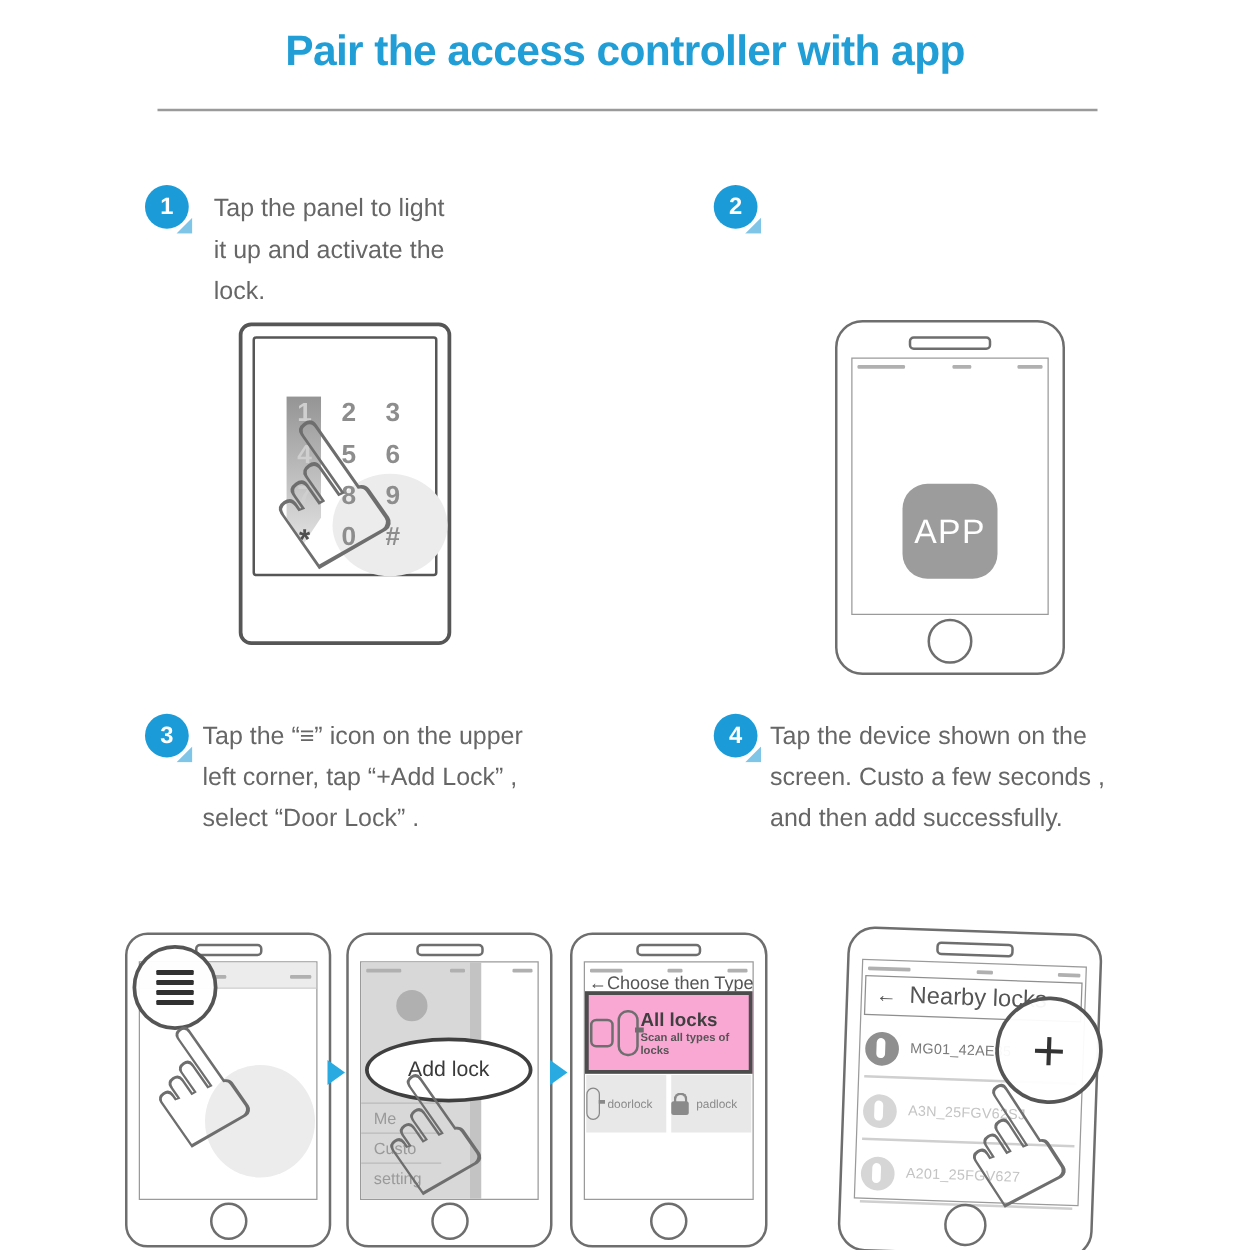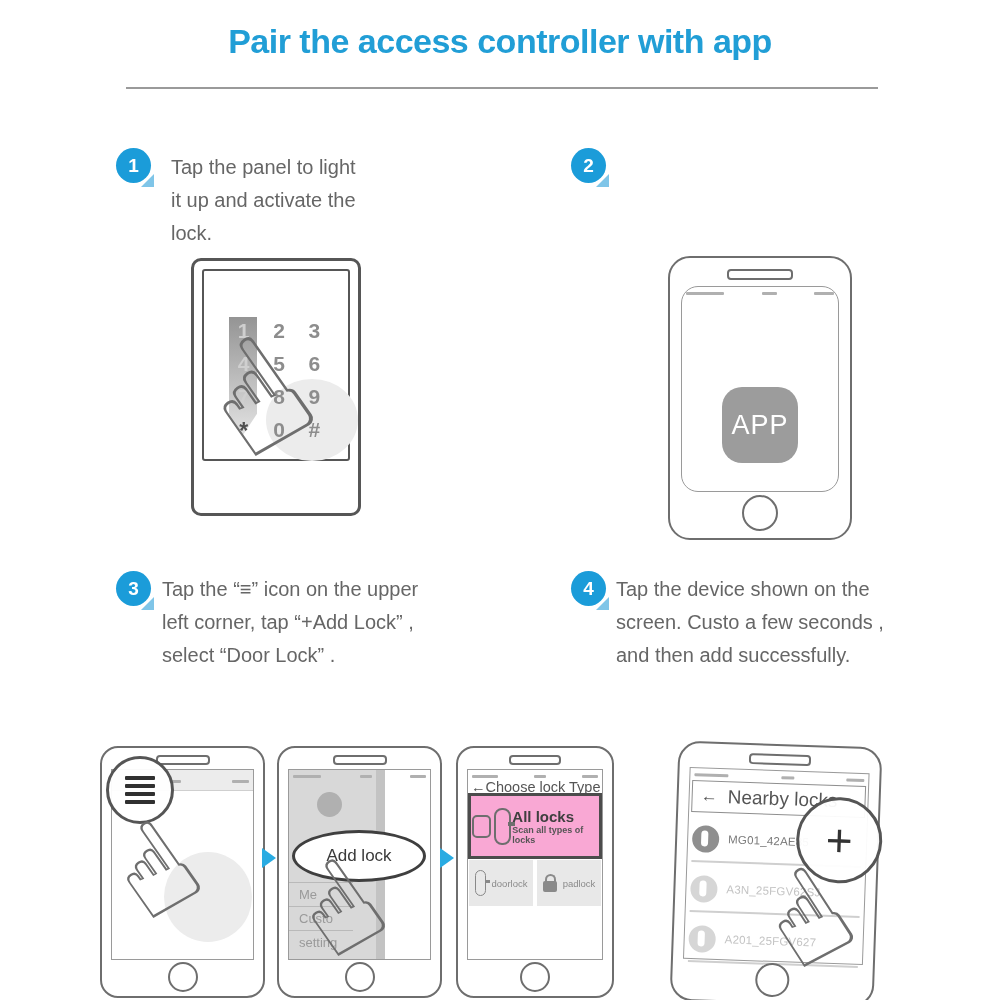--- a/index.html
+++ b/index.html
@@ -83,21 +83,21 @@
   .chooser-header{position:absolute;left:3px;top:3px;font-size:14.5px;color:#555;white-space:nowrap;}
   .all-card{position:absolute;left:0px;top:23px;right:0px;height:60px;border:3px solid #4c4c4c;
             background:#f9a8d4;display:flex;align-items:center;z-index:3;}
   .lockicons{width:46px;display:flex;align-items:center;justify-content:center;gap:3px;}
   .sq-lock{width:15px;height:19px;border:2px solid #6e6e6e;border-radius:5px;}
   .cyl-lock{position:relative;width:13px;height:33px;border:2px solid #6e6e6e;border-radius:8px;}
   .cyl-lock::after{content:"";position:absolute;right:-6px;top:12px;width:7px;height:4px;background:#6e6e6e;}
   .all-title{font-size:15px;font-weight:bold;color:#3f3f3f;line-height:17px;}
   .all-sub{font-size:9px;font-weight:bold;color:#555;}
   .cellrow{position:absolute;left:1px;top:90px;right:1px;height:46px;display:flex;gap:4px;}
-  .cell{flex:1;background:#e8e8e8;display:flex;align-items:center;justify-content:center;gap:6px;
+  .cell{flex:1;background:#e8e8e8;display:flex;align-items:center;gap:6px;
         font-size:9.5px;color:#8a8a8a;}
   .cyl-sm{position:relative;width:9px;height:24px;border:1.5px solid #888;border-radius:6px;}
   .cyl-sm::after{content:"";position:absolute;right:-5px;top:9px;width:5px;height:3px;background:#888;}
   .pad-sm{position:relative;width:14px;height:11px;background:#8a8a8a;border-radius:2px;margin-top:7px;}
   .pad-sm::before{content:"";position:absolute;left:2px;top:-7px;width:7px;height:8px;
                   border:2px solid #8a8a8a;border-bottom:none;border-radius:6px 6px 0 0;}
 
   
   .nb-header{position:absolute;left:2px;top:12px;right:2px;height:30px;border:1.5px solid #8f8f8f;
              display:flex;align-items:center;gap:10px;padding-left:8px;background:#fff;}
@@ -167,21 +167,21 @@
         <span>0</span>
         <span>#</span>
       </div>
       <div class="blob" style="left:62px;top:108px;width:92px;height:82px;"></div>
       <span class="hand" style="left:8px;top:52px;font-size:150px;">☝</span>
     </div>
   </div>
 
   <div class="phone" style="left:668px;top:256px;width:180px;height:280px;border-radius:22px;">
     <div class="speaker" style="top:11px;width:62px;height:7px;"></div>
-    <div class="screen" style="left:11px;right:11px;top:28px;bottom:46px;border-radius:17px;">
+    <div class="screen" style="left:11px;right:11px;top:28px;bottom:46px;">
       <div class="sb">
         <i style="width:38px;"></i>
           <i style="width:15px;"></i>
           <i style="width:20px;"></i>
       </div>
       <div class="app-icon">
         <span>APP</span>
       </div>
     </div>
     <div class="home" style="bottom:7px;width:32px;height:32px;"></div>
@@ -238,21 +238,21 @@
   <div class="next-arrow" style="left:440px;top:848px;"></div>
 
   <div class="phone" style="left:456px;top:746px;width:154px;height:248px;">
     <div class="speaker" style="top:7px;width:48px;height:6px;"></div>
     <div class="screen" style="left:9px;right:9px;top:21px;bottom:36px;">
       <div class="sb">
         <i style="width:26px;"></i>
           <i style="width:12px;"></i>
           <i style="width:16px;"></i>
       </div>
-      <div class="chooser-header" style="top:9px;">←Choose lock Type</div>
+      <div class="chooser-header" style="top:9px;">←Choose then Type</div>
       <div class="all-card">
         <div class="lockicons">
           <span class="sq-lock"></span>
           <span class="cyl-lock"></span>
         </div>
         <div>
           <div class="all-title">All locks</div>
           <div class="all-sub">Scan all types of locks</div>
         </div>
       </div>

